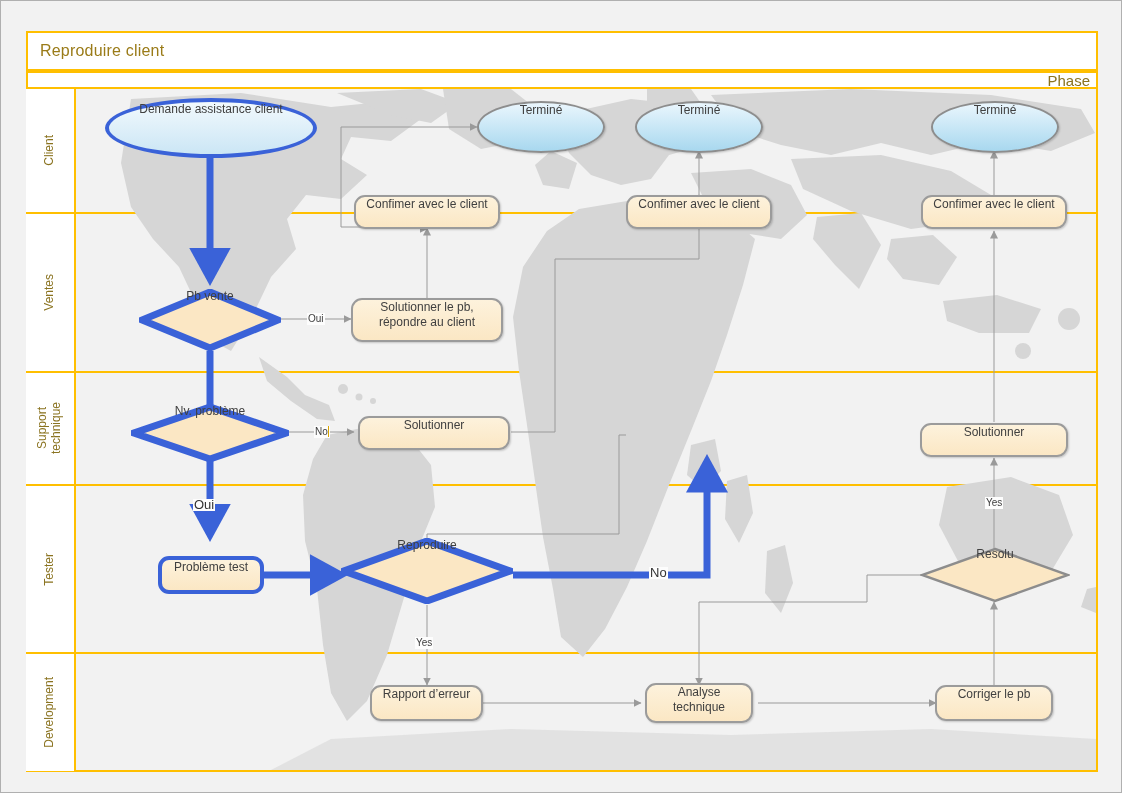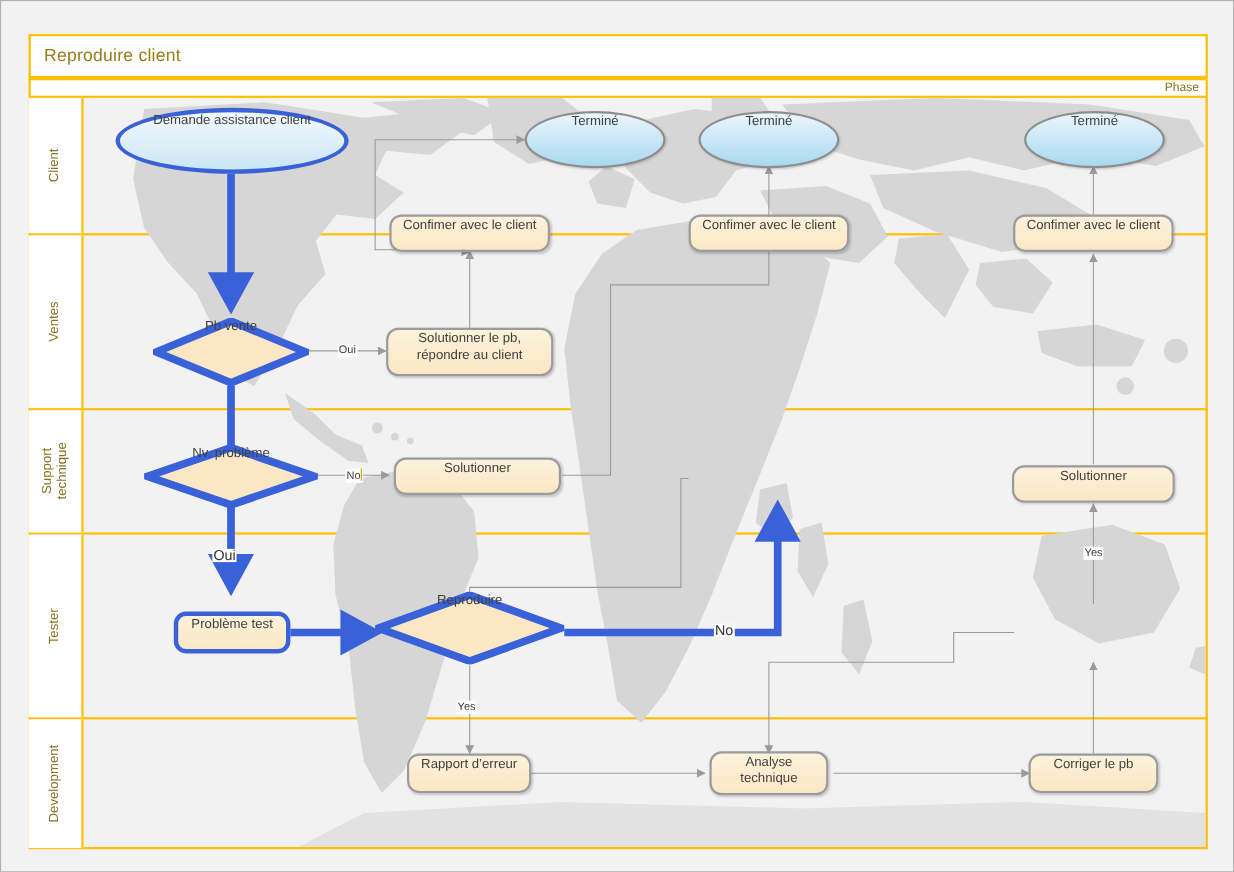--- a/index.html
+++ b/index.html
@@ -40,21 +40,21 @@
   }
   #phase-band {
     position: absolute;
     left: 25px; top: 70px;
     width: 1072px; height: 18px;
     border: 2px solid #ffbf00;
     background: #ffffff;
     display: flex; align-items: center; justify-content: flex-end;
     padding-right: 6px;
   }
-  #phase-band .txt { color: #8a7320; font-size: 11px; margin-left: 37px; }
+  #phase-band .txt { color: #8a7320; font-size: 15px; margin-left: 37px; }
 
   
   .lane {
     position: absolute;
     left: 25px;
     width: 1072px;
     border-bottom: 2px solid #ffbf00;
   }
   .lane.last { border-bottom: none; }
   .lane-label {
@@ -364,20 +364,26 @@
     <span class="lbl">Problème test</span>
   </div>
 
   <div class="node dec" style="left:340px;top:537px;width:172px;height:66px;">
     <svg class="dshape" viewBox="0 0 172 66" preserveAspectRatio="none">
       <polygon points="86,3 169,33 86,63 3,33" fill="#fbe7c4" stroke="#3a62d8" stroke-width="7" stroke-linejoin="miter"></polygon>
     </svg>
     <span class="lbl">Reproduire</span>
   </div>
 
+  <div class="node dec" style="left:919px;top:546px;width:150px;height:56px;">
+    <svg class="dshape" viewBox="0 0 150 56" preserveAspectRatio="none">
+      <polygon points="75,2 148,28 75,54 2,28" fill="#fbe7c4" stroke="#8d8d8d" stroke-width="2.5" stroke-linejoin="miter"></polygon>
+    </svg>
+    <span class="lbl">Resolu</span>
+  </div>
 
   <div class="node proc" style="left:369px;top:684px;width:113px;height:36px;">
     <span class="lbl">Rapport d’erreur</span>
   </div>
   <div class="node proc" style="left:644px;top:682px;width:108px;height:40px;">
     <span class="lbl">Analyse technique</span>
   </div>
   <div class="node proc" style="left:934px;top:684px;width:118px;height:36px;">
     <span class="lbl">Corriger le pb</span>
   </div>

